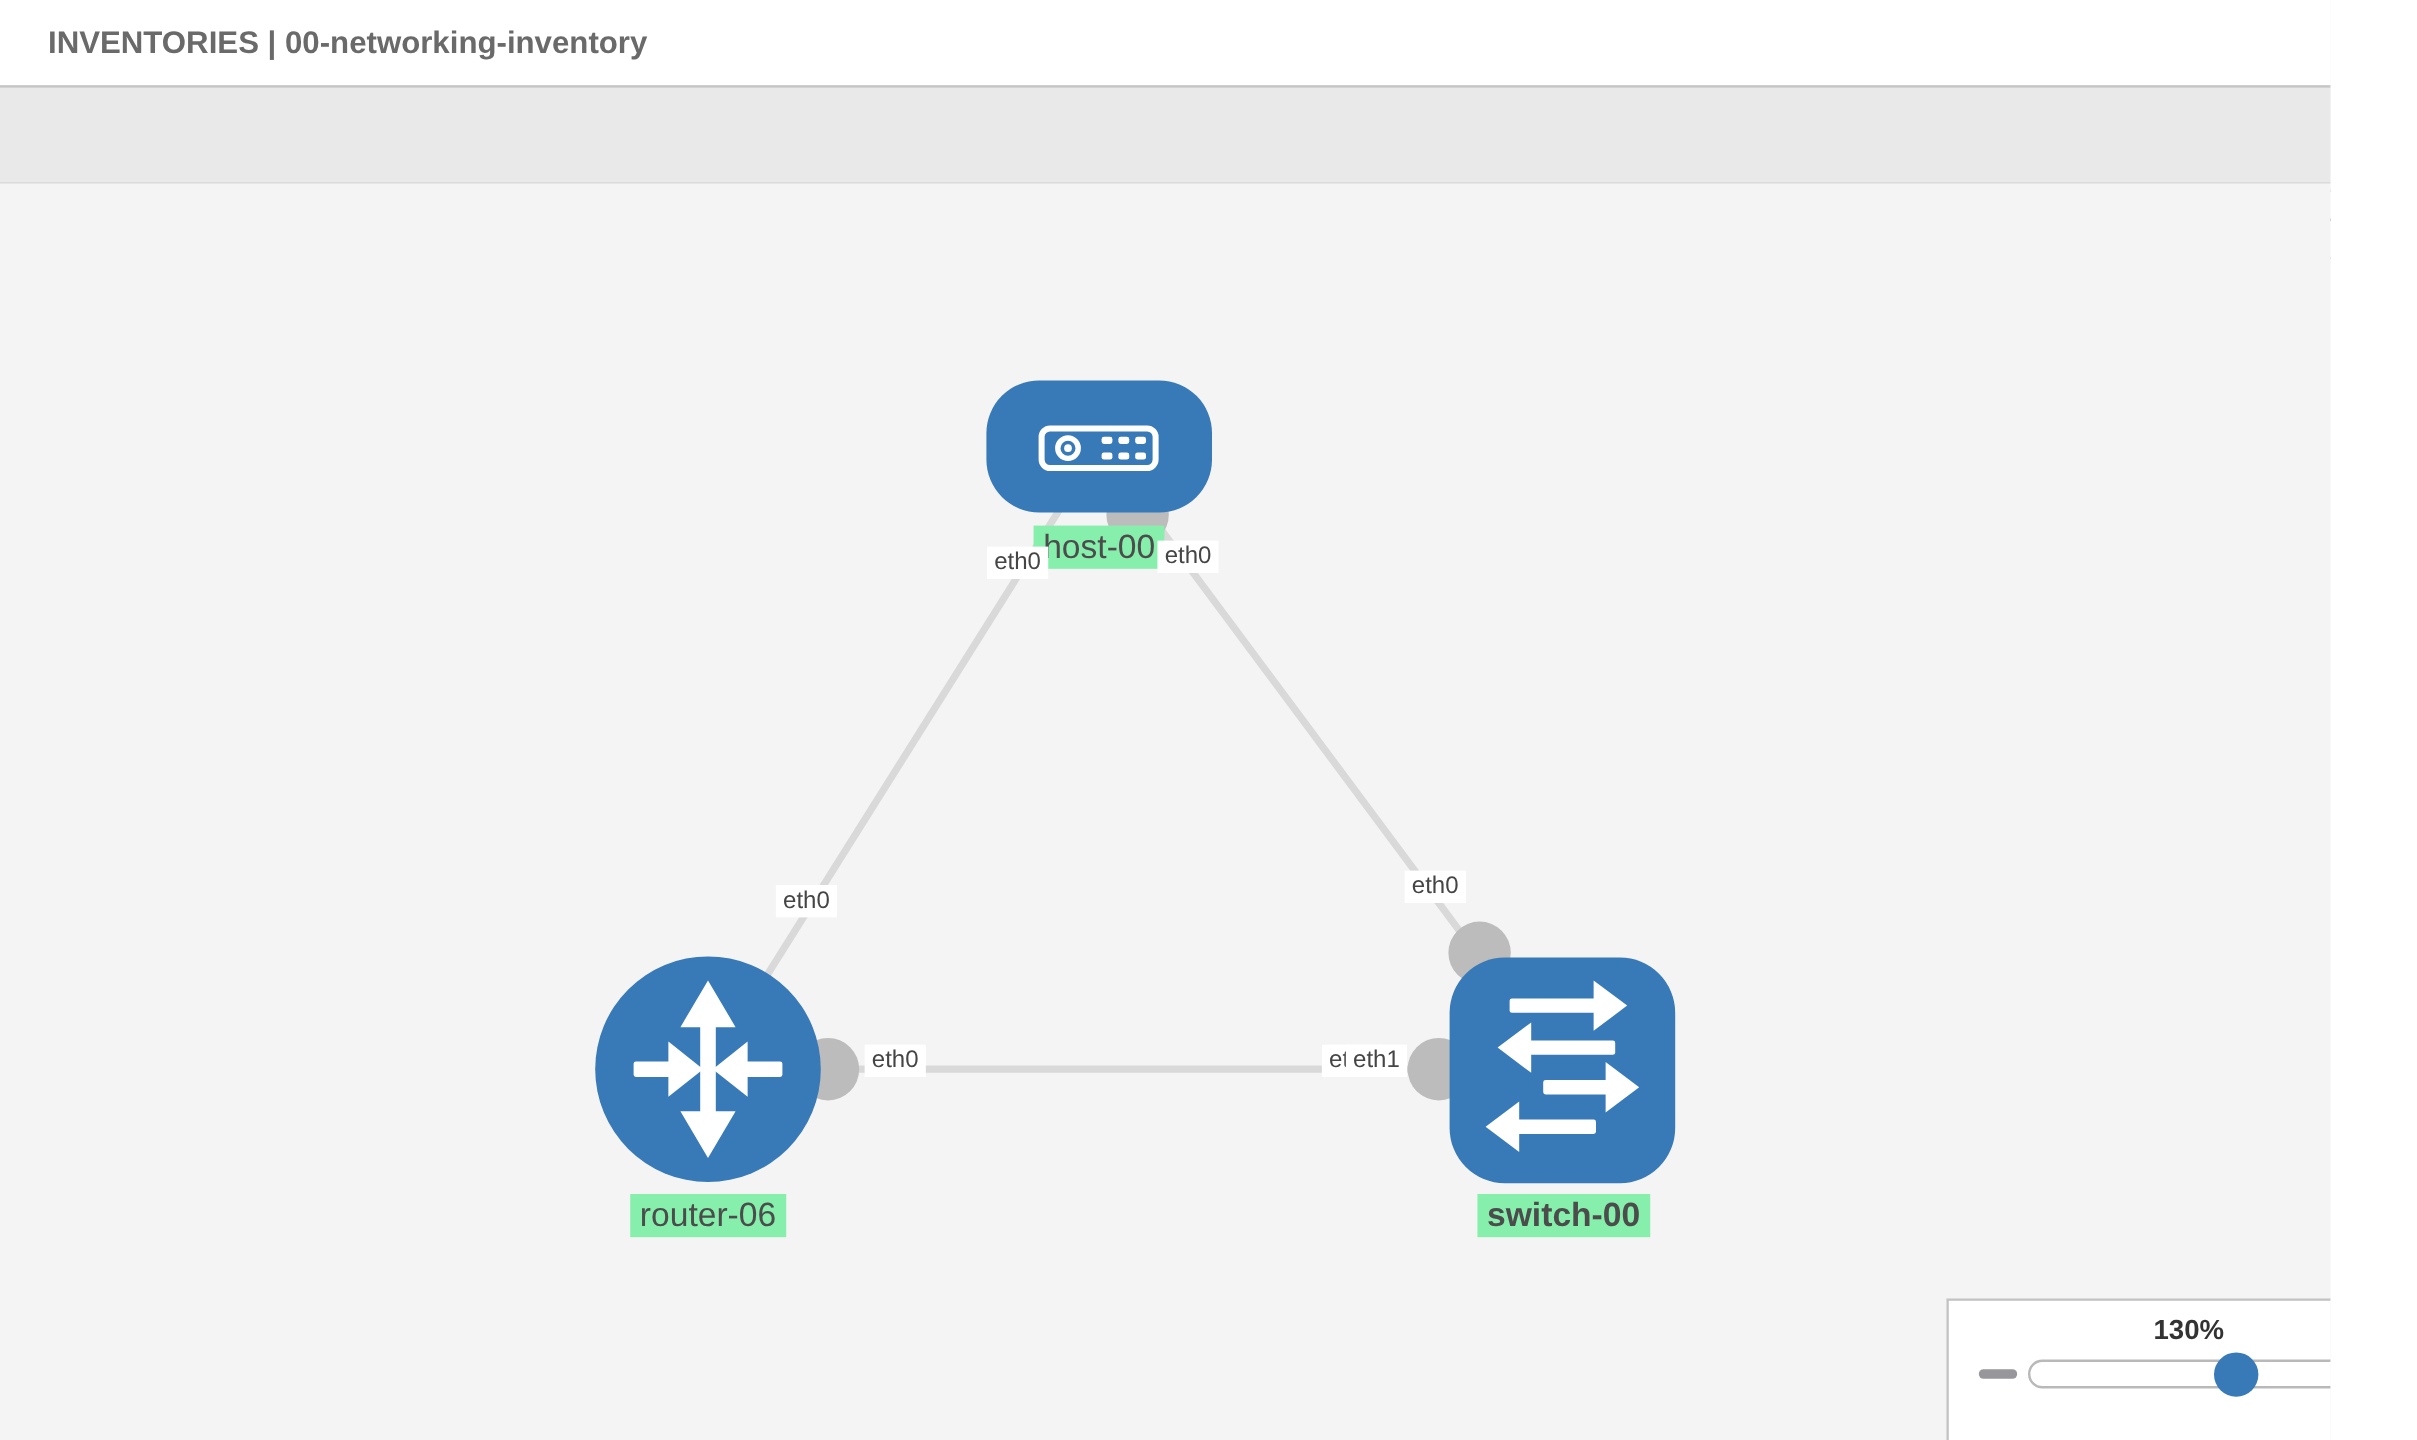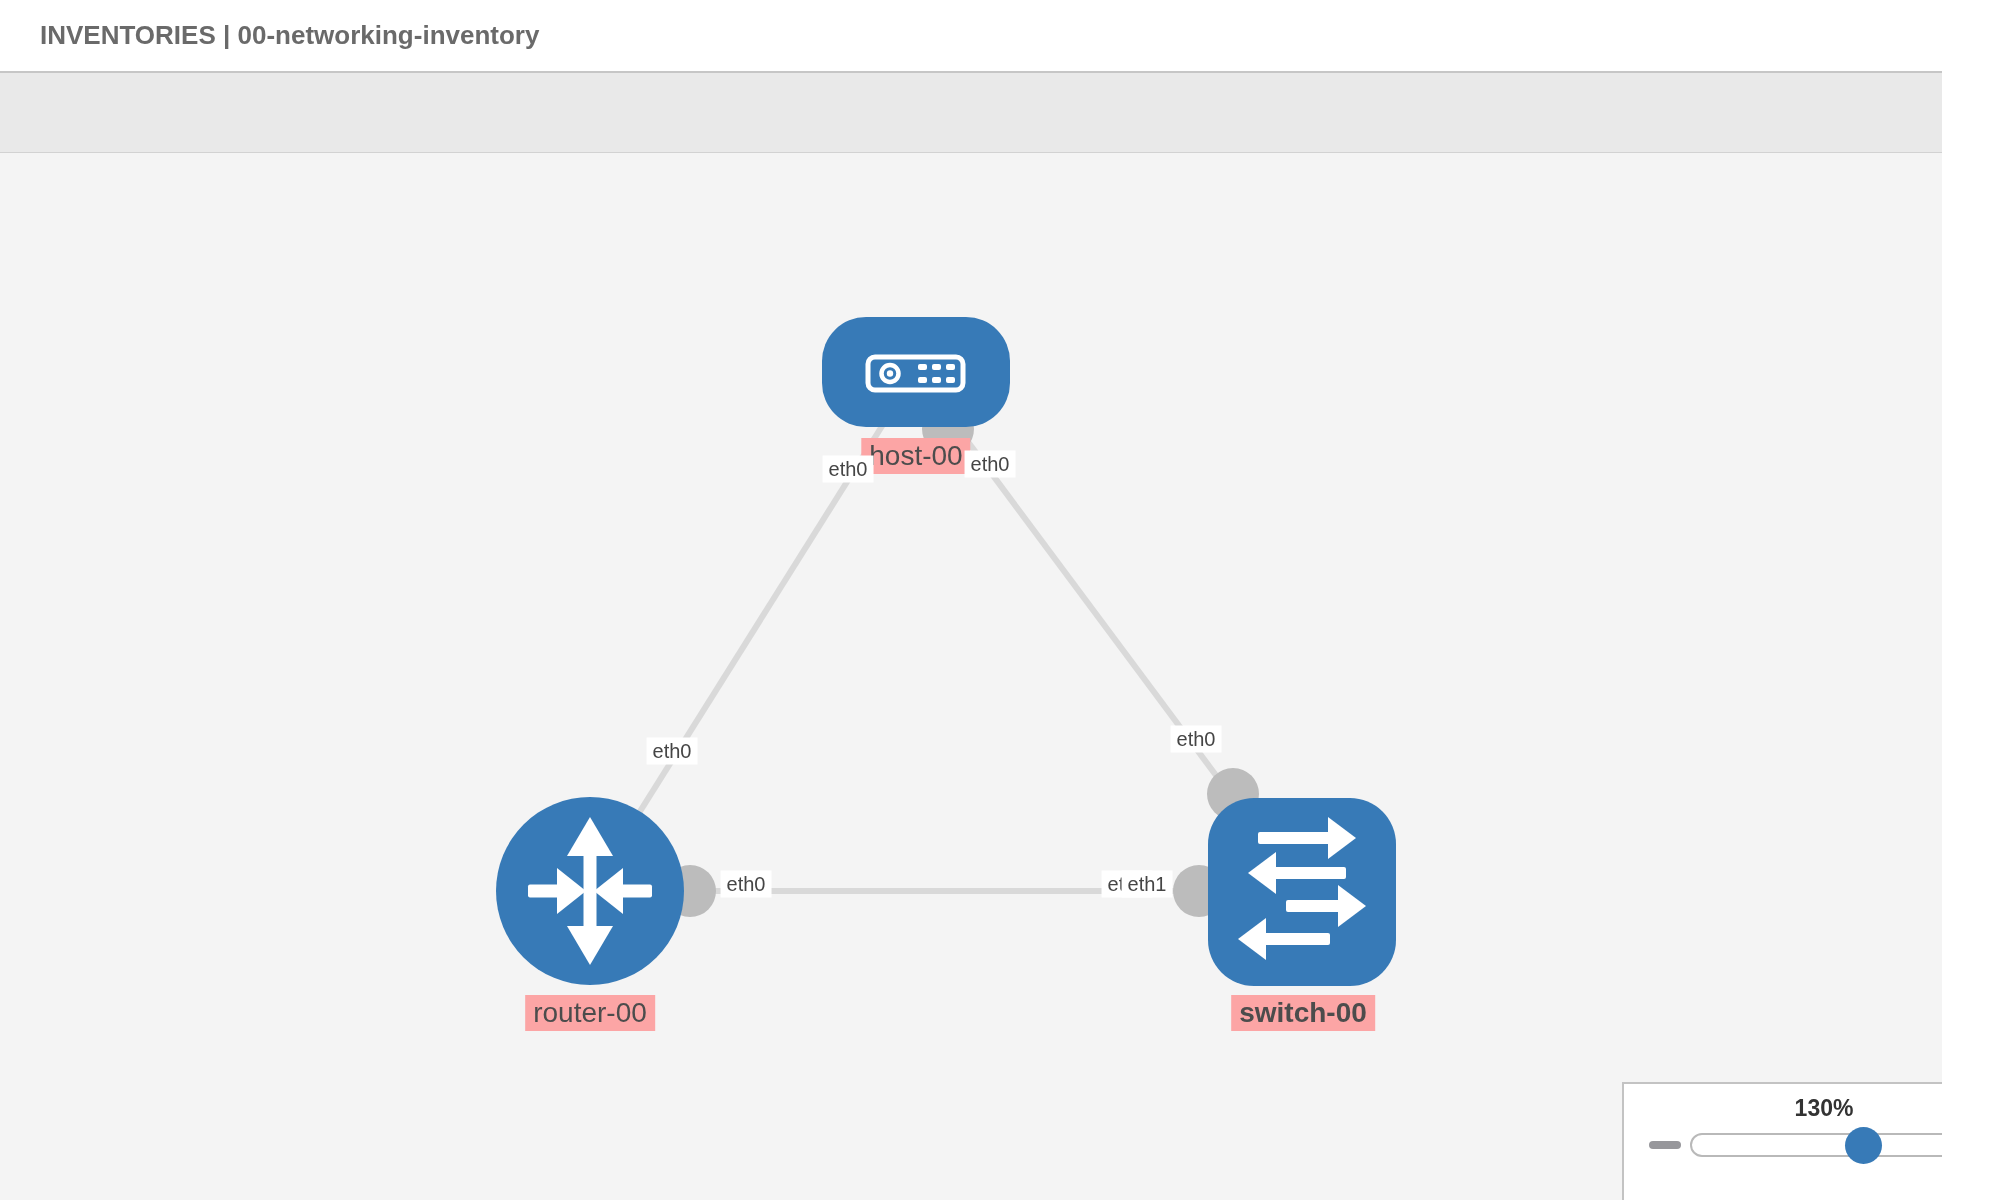--- a/index.html
+++ b/index.html
@@ -22,21 +22,21 @@
   .actions-select{left:40px;width:795px;}
   .search-select{left:1182px;width:790px;}
   .caret{position:absolute;right:26px;top:50%;margin-top:-5px;width:0;height:0;
          border-left:10px solid transparent;border-right:10px solid transparent;
          border-top:12px solid #64686e;}
   .tb-icon{position:absolute;cursor:pointer;}
 
   
   .canvas{position:absolute;left:0;top:153px;width:2014px;height:1047px;background:#f4f4f4;}
   .canvas svg{position:absolute;left:0;top:0;}
-  .node-label{position:absolute;transform:translate(-50%,-50%);background:#fca5a5;
+  .node-label{position:absolute;transform:translate(-50%,-50%);background:#86efac;
               color:#4c4c4c;font-size:28px;padding:2px 8px;white-space:nowrap;}
   .port-label{position:absolute;transform:translate(-50%,-50%);background:#ffffff;
               color:#454545;font-size:20px;padding:2px 6px;white-space:nowrap;}
 
   
   .zoom-panel{position:absolute;left:1622px;top:1082px;width:400px;height:130px;
               background:#ffffff;border:2px solid #c3c3c3;box-sizing:border-box;}
   .zoom-level{position:absolute;left:200px;top:24px;transform:translate(-50%,-50%);
               font-size:23px;color:#333333;font-weight:bold;}
   .zoom-minus{position:absolute;left:25px;top:57px;width:32px;height:8px;
@@ -151,21 +151,21 @@
           <polygon points="1248,720 1276,699 1276,741"></polygon>
           <rect x="1286" y="747" width="58" height="12" rx="2"></rect>
           <polygon points="1366,753 1338,732 1338,774"></polygon>
           <rect x="1262" y="780" width="68" height="12" rx="2"></rect>
           <polygon points="1238,786 1266,765 1266,807"></polygon>
         </g>
       </g>
     </svg>
 
     <div class="node-label" style="left:916px;top:303px;">host-00</div>
-    <div class="node-label" style="left:590px;top:860px;">router-00</div>
+    <div class="node-label" style="left:590px;top:860px;">router-06</div>
     <div class="node-label" style="left:1303px;top:860px;font-weight:bold;">switch-00</div>
 
     <div class="port-label" style="left:848px;top:316px;">eth0</div>
     <div class="port-label" style="left:672px;top:598px;">eth0</div>
     <div class="port-label" style="left:990px;top:311px;">eth0</div>
     <div class="port-label" style="left:1196px;top:586px;">eth0</div>
     <div class="port-label" style="left:746px;top:731px;">eth0</div>
     <div class="port-label" style="left:1127px;top:731px;">eth1</div>
     <div class="port-label" style="left:1147px;top:731px;">eth1</div>
   </div>

